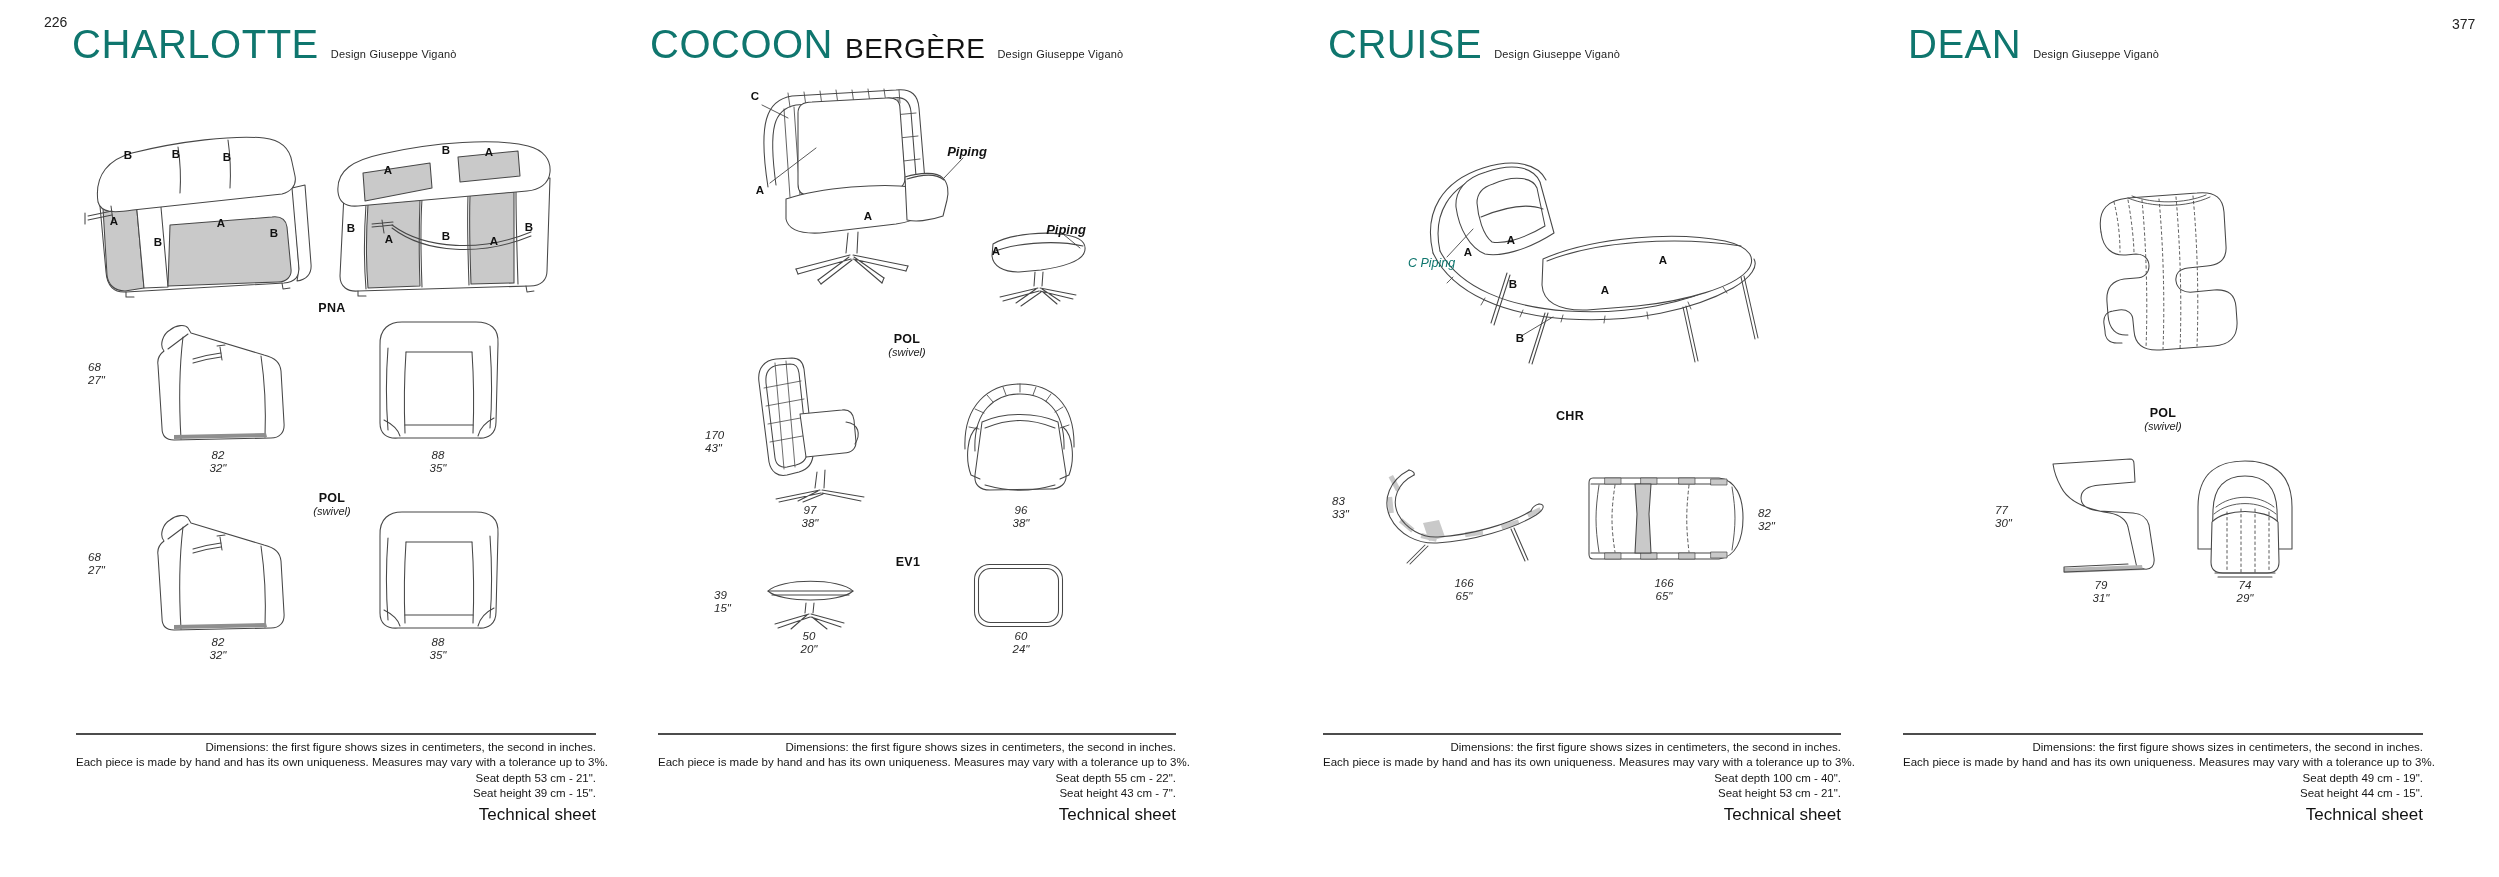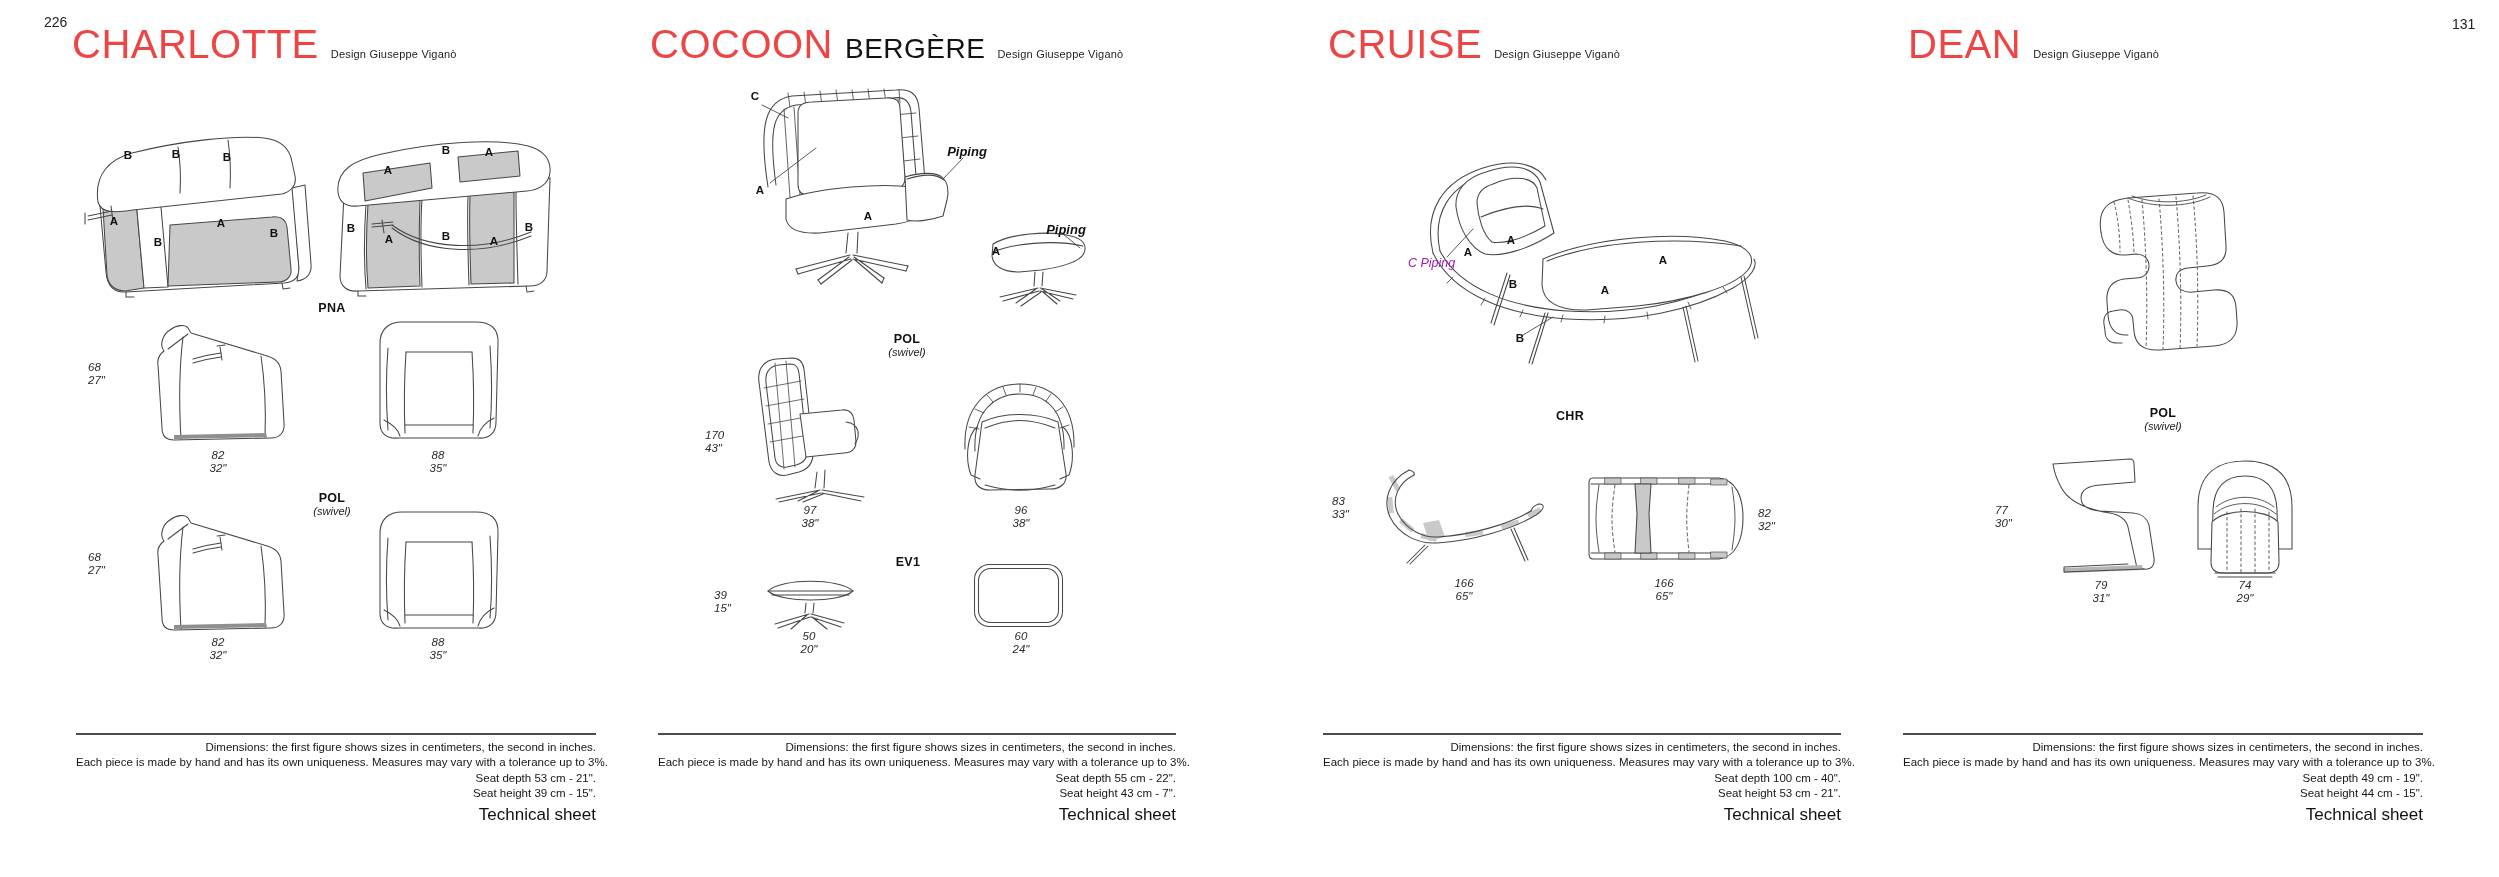--- a/index.html
+++ b/index.html
@@ -1,43 +1,43 @@
 <!DOCTYPE html>
 <html><head>
 <meta charset="utf-8">
 <style>
   html,body{margin:0;padding:0;background:#fff;}
   #page{position:relative;width:2499px;height:877px;background:#ffffff;overflow:hidden;
         font-family:"Liberation Sans", sans-serif;color:#141414;border-radius:13px;}
   .pageno{position:absolute;font-size:14px;color:#222;}
   .hdr{position:absolute;display:flex;align-items:baseline;gap:12px;white-space:nowrap;}
-  .title{font-size:40px;color:#ef4444;letter-spacing:.5px;}
+  .title{font-size:40px;color:#0f766e;letter-spacing:.5px;}
   .subtitle{font-size:28px;color:#131313;letter-spacing:.5px;}
   .designer{font-size:11px;color:#1d1d1d;letter-spacing:.2px;}
   .code{position:absolute;transform:translateX(-50%);font-weight:bold;font-size:12.5px;color:#111;letter-spacing:.3px;}
   .codesub{position:absolute;transform:translateX(-50%);font-style:italic;font-size:11px;color:#222;}
   .dim{position:absolute;font-style:italic;font-size:11.5px;line-height:13px;color:#2a2a2a;}
   .dim span{display:block;}
   .dim.r{text-align:left;}.dim.m{text-align:center;}.dim.l{text-align:left;}
   .fl{position:absolute;transform:translate(-50%,-50%);font-weight:bold;font-size:11.5px;color:#111;}
   .pip{position:absolute;transform:translate(-50%,-50%);font-style:italic;font-weight:bold;font-size:13px;color:#111;}
-  .cpip{position:absolute;font-style:italic;font-size:12.5px;color:#a21caf;}
+  .cpip{position:absolute;font-style:italic;font-size:12.5px;color:#0f766e;}
   .rule{position:absolute;height:2px;background:#4c4c4c;}
   .fnotes{position:absolute;text-align:right;font-size:11.5px;line-height:15.3px;color:#161616;}
   .fnotes div{white-space:nowrap;text-align:right;}
   .tech{position:absolute;text-align:right;font-size:17px;color:#111;}
   svg{position:absolute;overflow:visible;}
 </style>
 </head>
 <body>
 
 <div id="page">
 
   <div class="pageno" style="left:44px;top:14px">226</div>
-  <div class="pageno" style="left:2452px;top:16px">131</div>
+  <div class="pageno" style="left:2452px;top:16px">377</div>
 
   <div class="hdr" style="left:72px;top:22px">
     <span class="title">CHARLOTTE</span>
     <span class="designer">Design Giuseppe Viganò</span>
   </div>
 
   <svg style="left:76px;top:128px" width="240" height="175" viewBox="0 0 240 175">
     <g stroke="#474747" stroke-width="1.05" fill="none" stroke-linecap="round" stroke-linejoin="round">
       <path fill="#ffffff" d="M24,78 L30,144 C31,158 38,165 50,164 L208,155 C219,154 224,148 223,140 L217,58 Z"></path>
       <path fill="#c9c9c9" d="M27,80 L60,72 L68,160 L49,163 C39,163 32,157 31,147 Z"></path>

